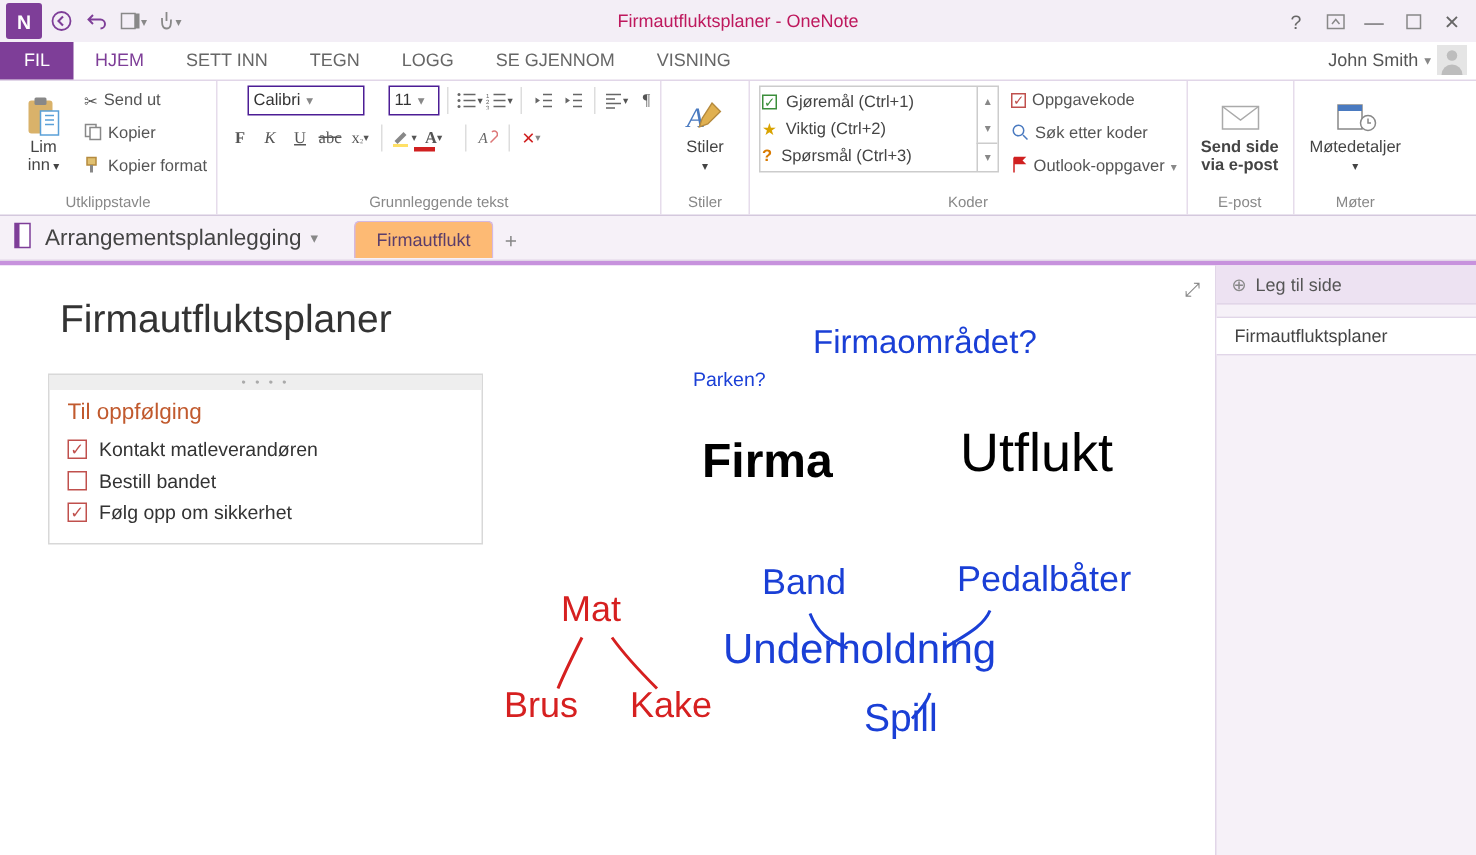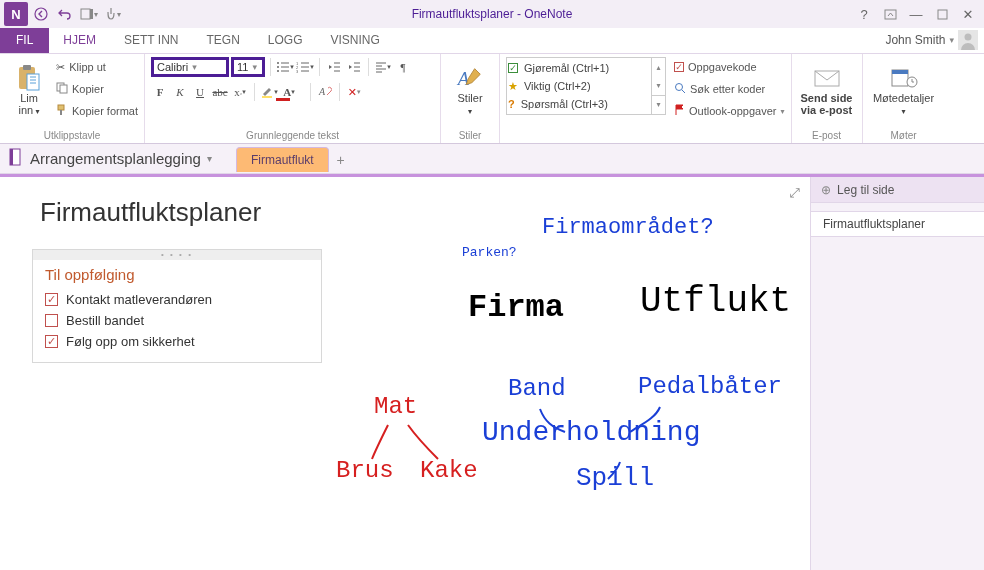--- a/index.html
+++ b/index.html
@@ -9,42 +9,42 @@
     position:relative;
   }
   
   .titlebar {
     height:28px; background:#f3eef6;
     display:flex; align-items:center; position:relative;
   }
   .qat { display:flex; align-items:center; gap:2px; padding-left:4px; }
   .qat-btn { width:22px; height:22px; display:flex; align-items:center; justify-content:center; font-size:13px; color:#666; cursor:pointer; }
   .qat-btn.primary { background:#7e3e98; color:#fff; font-weight:bold; width:24px; height:24px; border-radius:2px; }
-  .title { position:absolute; left:0; right:0; text-align:center; font-size:12px; color:#4c1d95; pointer-events:none; }
+  .title { position:absolute; left:0; right:0; text-align:center; font-size:12px; color:#be185d; pointer-events:none; }
   .wincontrols { position:absolute; right:4px; top:0; display:flex; gap:2px; align-items:center; height:28px; }
   .wincontrols .wc { width:24px; height:22px; display:flex; align-items:center; justify-content:center; color:#666; font-size:13px; }
   
   .tabsrow { height:26px; background:#fff; border-bottom:1px solid #e1d6e8; display:flex; align-items:flex-end; }
   .file-tab { background:#7e3e98; color:#fff; padding:5px 16px; font-size:12px; height:26px; display:flex; align-items:center; }
   .rtab { padding:5px 14px; font-size:12px; color:#666; text-transform:uppercase; height:26px; display:flex; align-items:center; cursor:pointer; }
   .rtab.active { color:#7e3e98; }
   .user-area { position:absolute; right:6px; top:30px; font-size:12px; color:#555; display:flex; align-items:center; gap:4px; }
   .user-area .avatar { width:20px; height:20px; background:#ddd; }
   
   .ribbon { height:90px; background:#fff; border-bottom:1px solid #d4c8dd; display:flex; }
   .group { border-right:1px solid #e6dceb; padding:3px 6px 0 6px; display:flex; flex-direction:column; }
   .group-body { flex:1; display:flex; gap:4px; align-items:flex-start; }
   .group-label { text-align:center; font-size:10px; color:#888; padding-bottom:2px; }
   .bigbtn { display:flex; flex-direction:column; align-items:center; justify-content:center; width:46px; height:66px; cursor:pointer; font-size:11px; color:#444; }
   .bigbtn .ic { width:28px; height:28px; display:flex; align-items:center; justify-content:center; font-size:20px; }
   .bigbtn .lbl { text-align:center; line-height:1.1; }
   .stackcol { display:flex; flex-direction:column; gap:2px; justify-content:center; }
   .smallrow { display:flex; align-items:center; gap:4px; font-size:11px; color:#555; height:20px; cursor:pointer; }
   .fontrow { display:flex; gap:2px; align-items:center; }
-  .combo { border:3px solid #4c1d95; height:20px; font-size:11px; display:flex; align-items:center; padding:0 3px; background:#fff; }
+  .combo { border:1px solid #4c1d95; height:20px; font-size:11px; display:flex; align-items:center; padding:0 3px; background:#fff;margin-left:14px; }
   .combo .dd { margin-left:4px; color:#888; font-size:9px; }
   .mini { width:18px; height:18px; display:flex; align-items:center; justify-content:center; font-size:11px; color:#555; cursor:pointer; }
   .sep { width:1px; background:#ddd; height:18px; margin:0 3px; }
   .tagrow { display:flex; align-items:center; gap:6px; font-size:11px; color:#444; height:18px; }
   .tagbox { border:1px solid #ccc; width:160px; height:58px; overflow:hidden; padding:1px; position:relative; }
   .tagbox .scrl { position:absolute; right:0; top:0; width:14px; height:100%; display:flex; flex-direction:column; }
   .tagbox .scrl div { flex:1; border-left:1px solid #ccc; display:flex; align-items:center; justify-content:center; font-size:8px; color:#888; }
   
   .nbbar { height:30px; background:#f6f1f8; border-bottom:1px solid #e1d6e8; display:flex; align-items:center; padding:0 8px; gap:6px; }
   .nbname { font-size:15px; color:#444; }
@@ -60,21 +60,21 @@
   .canvas { flex:1; position:relative; overflow:hidden; background:#fff; }
   .expand { position:absolute; right:10px; top:8px; color:#888; font-size:13px; }
   .pagetitle { position:absolute; left:40px; top:20px; font-family:"Calibri Light","Segoe UI Light",sans-serif; font-size:26px; color:#333; }
   .todocont { position:absolute; left:32px; top:72px; width:290px; border:1px solid #d8d8d8; background:#fff; }
   .todocont .grip { height:10px; background:#eee; text-align:center; font-size:8px; color:#aaa; letter-spacing:2px; }
   .todocont .hdr { padding:6px 12px 2px 12px; color:#c15a2e; font-size:15px; }
   .todolist { padding:4px 12px 10px 12px; }
   .todoitem { display:flex; align-items:center; gap:8px; padding:3px 0; font-size:13px; color:#333; }
   .chk { width:13px; height:13px; border:1.5px solid #c0504d; display:flex; align-items:center; justify-content:center; color:#c0504d; font-size:11px; }
   .cursor { display:inline-block; width:1px; height:15px; background:#333; vertical-align:middle; }
-  .ink { font-family:Liberation Mono, monospace; position:absolute; white-space:nowrap;text-align:right; }
+  .ink { font-family:Liberation Sans, sans-serif; position:absolute; white-space:nowrap;text-align:right; }
   .i-blue { color:#1a3fd6; }
   .i-black { color:#000; }
   .i-red { color:#d62020; }
   
   .sidepane { width:174px; border-left:1px solid #e1d6e8; background:#f6f1f8; }
   .addpage { height:26px; display:flex; align-items:center; gap:6px; padding:0 10px; font-size:12px; color:#555; border-bottom:1px solid #e1d6e8; background:#ede2f2; }
   .addpage .plus { color:#888; }
   .pagelist { padding-top:8px; }
   .pageitem { padding:5px 12px; font-size:12px; color:#444; background:#fff; border-bottom:1px solid #e1d6e8; border-top:1px solid #e1d6e8; }
   svg.lines { position:absolute; pointer-events:none; }
@@ -128,20 +128,21 @@
     <div class="wc">✕</div>
   </div>
 </div>
 
 <div class="tabsrow">
   <div class="file-tab">FIL</div>
   <div class="rtab active">HJEM</div>
   <div class="rtab">SETT INN</div>
   <div class="rtab">TEGN</div>
   <div class="rtab">LOGG</div>
+  <div class="rtab">SE GJENNOM</div>
   <div class="rtab">VISNING</div>
 </div>
 <div class="user-area">
   <span>John Smith</span>
   <span style="font-size:9px;color:#888;">▾</span>
   <span class="avatar">
     <svg width="20" height="20" viewBox="0 0 20 20">
         <rect width="20" height="20" fill="#e5e5e5"></rect>
         <circle cx="10" cy="7" r="3.5" fill="#bdbdbd"></circle>
         <path d="M3 20 a7 7 0 0 1 14 0" fill="#bdbdbd"></path>
@@ -161,21 +162,21 @@
               <rect x="11" y="10" width="12" height="16" fill="#fff" stroke="#5aa0d8"></rect>
               <path d="M14 13h6M14 16h6M14 19h6" stroke="#5aa0d8"></path>
             </svg>
         </div>
         <div class="lbl"><span style="white-space:pre-line;">Lim
 inn</span><span style="font-size:8px;"> ▾</span></div>
       </div>
       <div class="stackcol">
         <div class="smallrow">
           <span>✂</span>
-          <span>Klipp ut</span>
+          <span>Send ut</span>
         </div>
         <div class="smallrow">
           <span><svg width="12" height="12" viewBox="0 0 12 12">
                 <rect x="1" y="1" width="7" height="8" fill="none" stroke="#888"></rect>
                 <rect x="4" y="3" width="7" height="8" fill="#fff" stroke="#888"></rect>
               </svg></span>
           <span>Kopier</span>
         </div>
         <div class="smallrow">
           <span><svg width="12" height="12" viewBox="0 0 12 12">
@@ -327,20 +328,21 @@
         </div>
         <div class="smallrow">
           <span style="color:#d02020;"><svg width="11" height="12" viewBox="0 0 11 12">
                 <path d="M2 1 v10 M2 1 h7 l-2 2 l2 2 h-7" fill="#d02020" stroke="#d02020"></path>
               </svg></span>
           <span>Outlook-oppgaver</span>
             <span style="font-size:8px;color:#888;">▾</span>
         </div>
       </div>
     </div>
+    <div class="group-label">Koder</div>
   </div>
 
   <div class="group">
     <div class="group-body">
       <div class="bigbtn" style="width:58px;font-weight:bold;">
         <div class="ic">
           <svg width="28" height="20" viewBox="0 0 28 20">
               <rect x="2" y="3" width="24" height="15" fill="none" stroke="#aaa"></rect>
               <path d="M2 3 L14 12 L26 3" fill="none" stroke="#aaa"></path>
             </svg>

